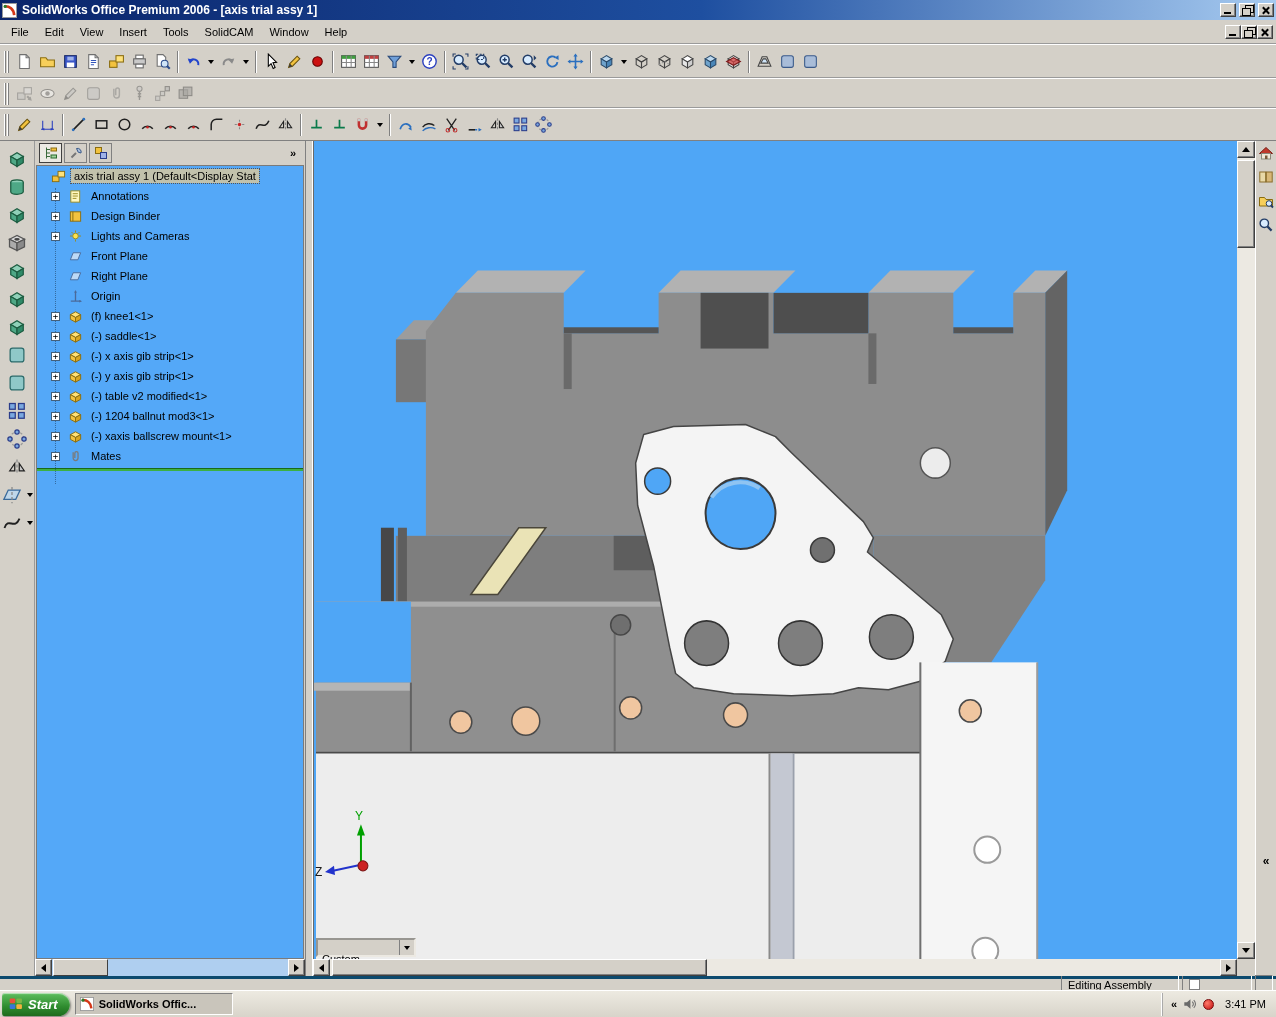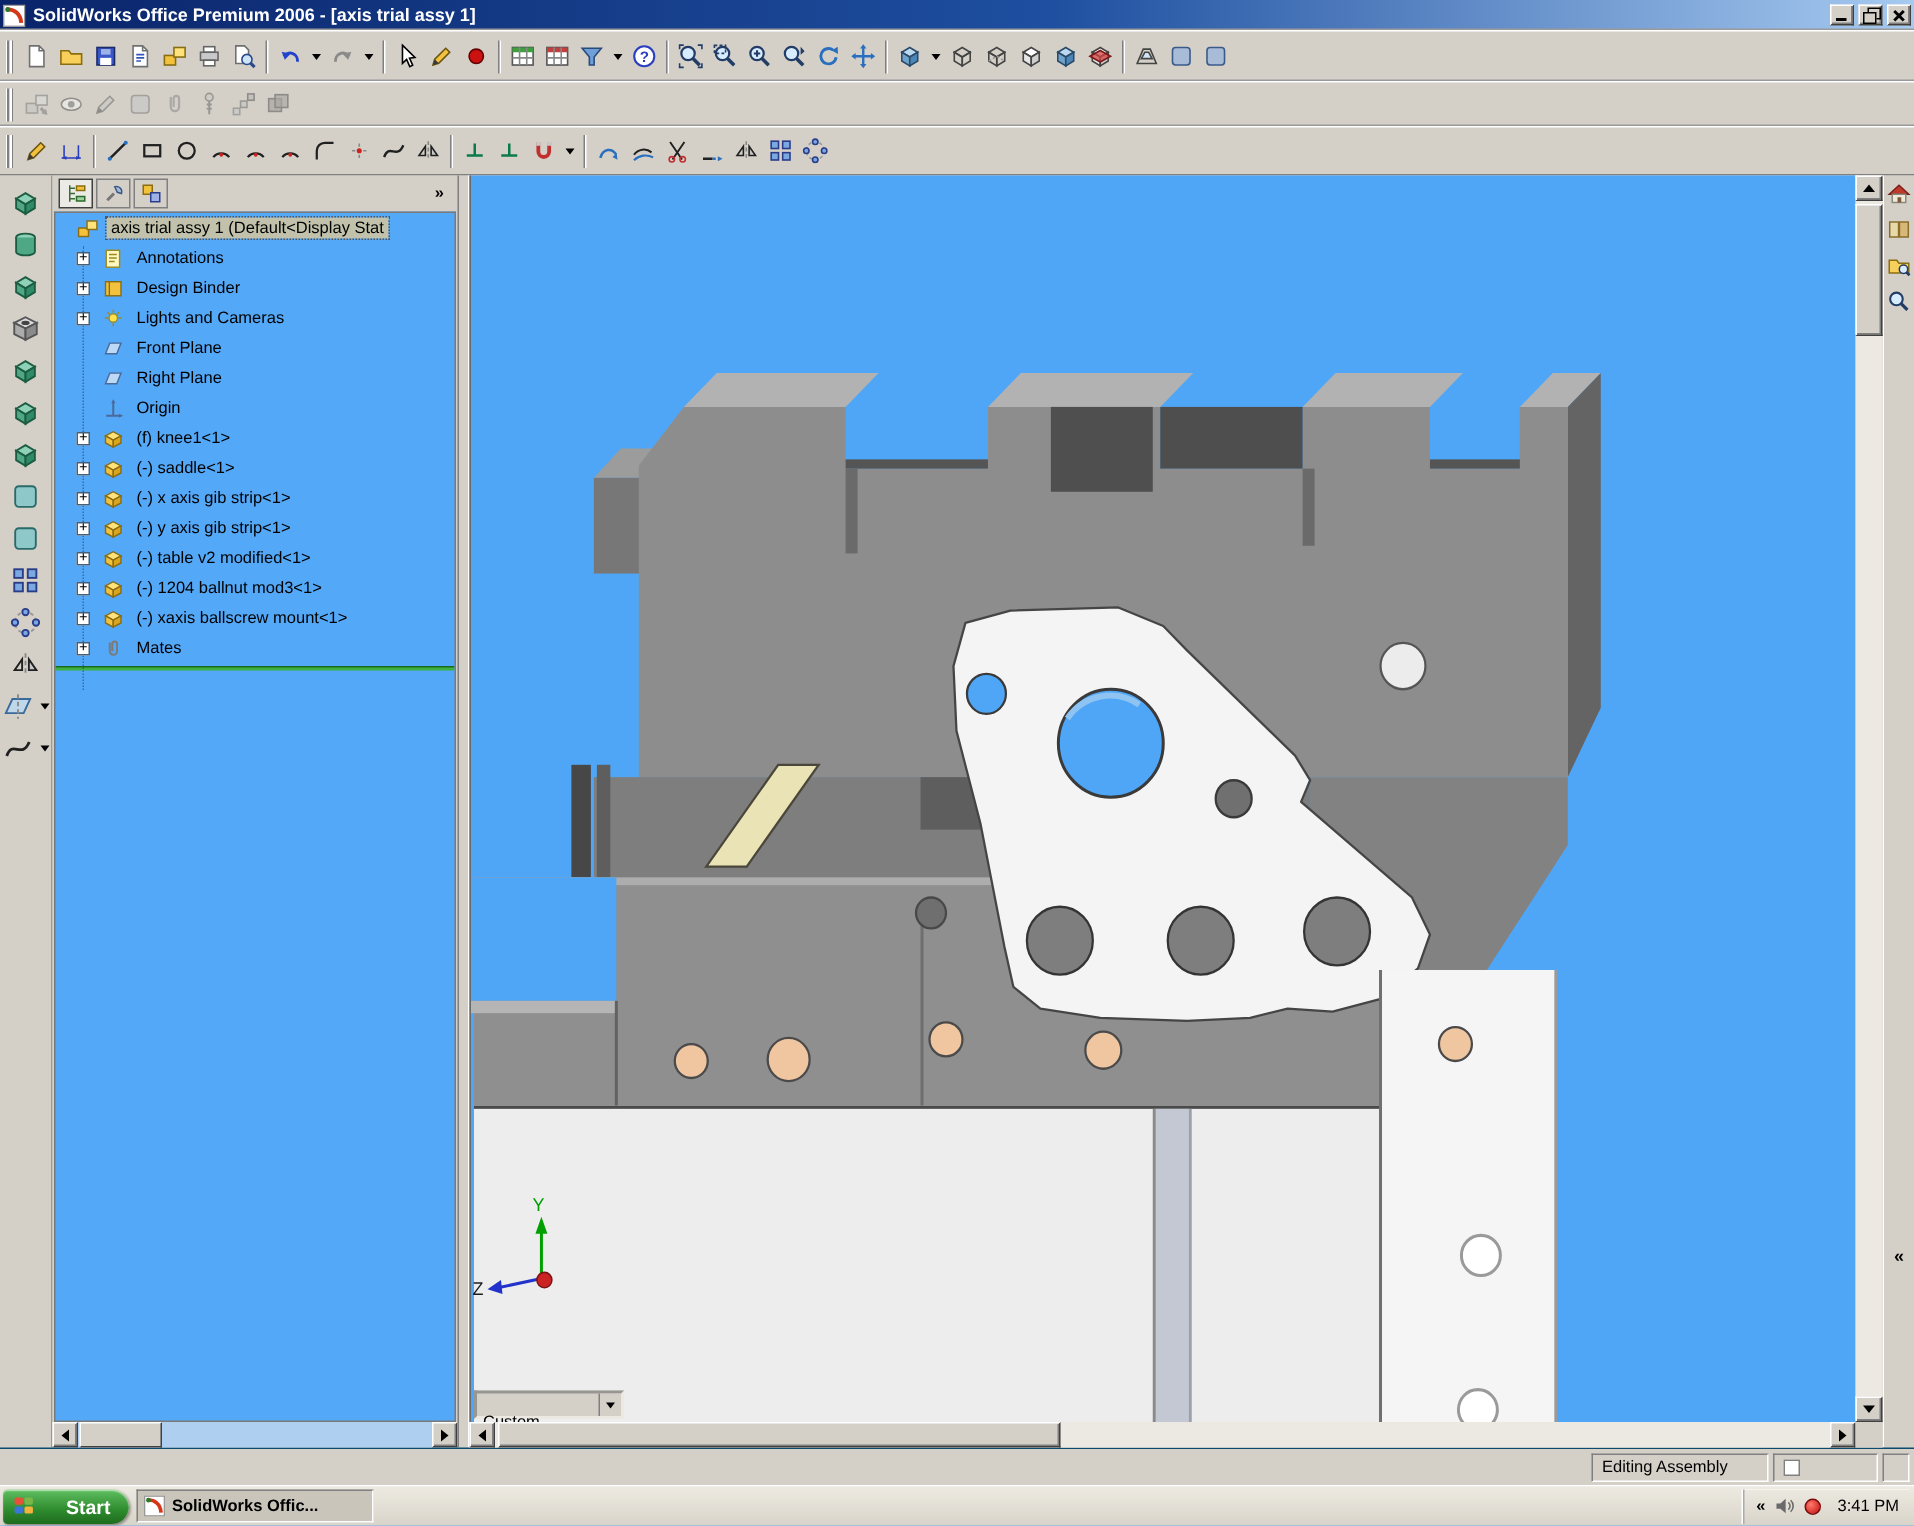--- a/index.html
+++ b/index.html
@@ -94,31 +94,31 @@
 .sbcorner{position:absolute;right:0;bottom:0;width:18px;height:17px;background:#D4D0C8}
 
 
 .rightstrip{width:21px;flex:0 0 auto;background:#D4D0C8;border-left:1px solid #fff;display:flex;flex-direction:column;align-items:center;padding-top:4px}
 .rs-icons{display:flex;flex-direction:column;gap:7px;align-items:center}
 .rsico{width:17px;height:17px;display:inline-flex}
 .rsico svg{width:16px;height:16px}
 .chev.big{margin:620px 0 0 0;font-size:12px;font-weight:bold}
 
 
-.statusbar{height:25px;flex:0 0 auto;background:#D4D0C8;border-top:1px solid #0c4a6e;display:flex;align-items:center;padding:2px 3px;gap:3px}
+.statusbar{height:14px;flex:0 0 auto;background:#D4D0C8;border-top:3px solid #0c4a6e;display:flex;align-items:center;padding:2px 3px;gap:3px}
 .sbspacer{flex:1}
 .sbcell{height:19px;border:1px solid;border-color:#808080 #fff #fff #808080;display:flex;align-items:center;padding:0 6px}
 .sbcell.mode{width:118px}
 .sbcell.chk{width:70px;gap:4px}
 .sbcell.tiny{width:18px;padding:0}
 .checkbox{width:11px;height:11px;background:#fff;border:1px solid #808080;display:inline-block}
 
 
 .taskbarx{height:27px;flex:0 0 auto;background:linear-gradient(#EDEAE1,#D8D4CA);border-top:1px solid #fff;display:flex;align-items:center;gap:5px;padding:0 2px}
-.startbtn{height:23px;border-radius:3px 12px 12px 3px;background:linear-gradient(#5FBF5F,#2E8B2E 60%,#1E6B1E);color:#fff;font-weight:bold;font-size:13px;display:flex;align-items:center;gap:20px;padding:0 12px 0 6px;box-shadow:inset 0 1px 1px rgba(255,255,255,.6),1px 1px 2px rgba(0,0,0,.4)}
+.startbtn{height:23px;border-radius:3px 12px 12px 3px;background:linear-gradient(#5FBF5F,#2E8B2E 60%,#1E6B1E);color:#fff;font-weight:bold;font-style:italic;font-size:13px;display:flex;align-items:center;gap:4px;padding:0 12px 0 6px;box-shadow:inset 0 1px 1px rgba(255,255,255,.6),1px 1px 2px rgba(0,0,0,.4)}
 .startflag{display:inline-flex}
 .startflag svg{width:16px;height:14px}
 .taskbtn{height:22px;width:158px;background:#C9C5BB;border:1px solid;border-color:#808080 #fff #fff #808080;display:flex;align-items:center;gap:4px;padding:0 4px;overflow:hidden;white-space:nowrap;font-weight:bold}
 .taskbtn .sw-ico svg{width:14px;height:14px}
 .tray{margin-left:auto;height:23px;display:flex;align-items:center;gap:6px;padding:0 8px;border-left:1px solid #aaa;box-shadow:-1px 0 0 #fff}
 .traychev{font-weight:bold}
 .trayico{display:inline-flex;align-items:center}
 .trayico svg{width:14px;height:14px}
 .reddot{width:11px;height:11px;border-radius:50%;background:radial-gradient(circle at 35% 35%,#ff7a6a,#c01010);border:1px solid #7a0a0a;display:inline-block}
 .time{min-width:46px;text-align:right}
@@ -141,20 +141,43 @@
         <i class="wg wg-min"></i>
       </span>
     <span class="winbtn">
         <i class="wg wg-restore"></i>
       </span>
     <span class="winbtn">
         <i class="wg wg-close"></i>
       </span>
   </div>
 
+  <div class="menubar">
+    <div class="menus">
+        <span class="menu-item">File</span>
+        <span class="menu-item">Edit</span>
+        <span class="menu-item">View</span>
+        <span class="menu-item">Insert</span>
+        <span class="menu-item">Tools</span>
+        <span class="menu-item">SolidCAM</span>
+        <span class="menu-item">Window</span>
+        <span class="menu-item">Help</span>
+      </div>
+    <div class="mdi-btns">
+      <span class="winbtn">
+          <i class="wg wg-min"></i>
+        </span>
+      <span class="winbtn">
+          <i class="wg wg-restore"></i>
+        </span>
+      <span class="winbtn">
+          <i class="wg wg-close"></i>
+        </span>
+    </div>
+  </div>
 
   <div class="tb tb1">
       <div class="tbhandle"></div>
       <span class="tbi">
         <svg viewBox="0 0 16 16" aria-hidden="true">
           <path d="M3.5 1.5h6l3 3v10h-9z" fill="#fff" stroke="#707070"></path>
           <path d="M9.5 1.5v3h3" fill="none" stroke="#707070"></path>
         </svg>
       </span>
       <span class="tbi">

